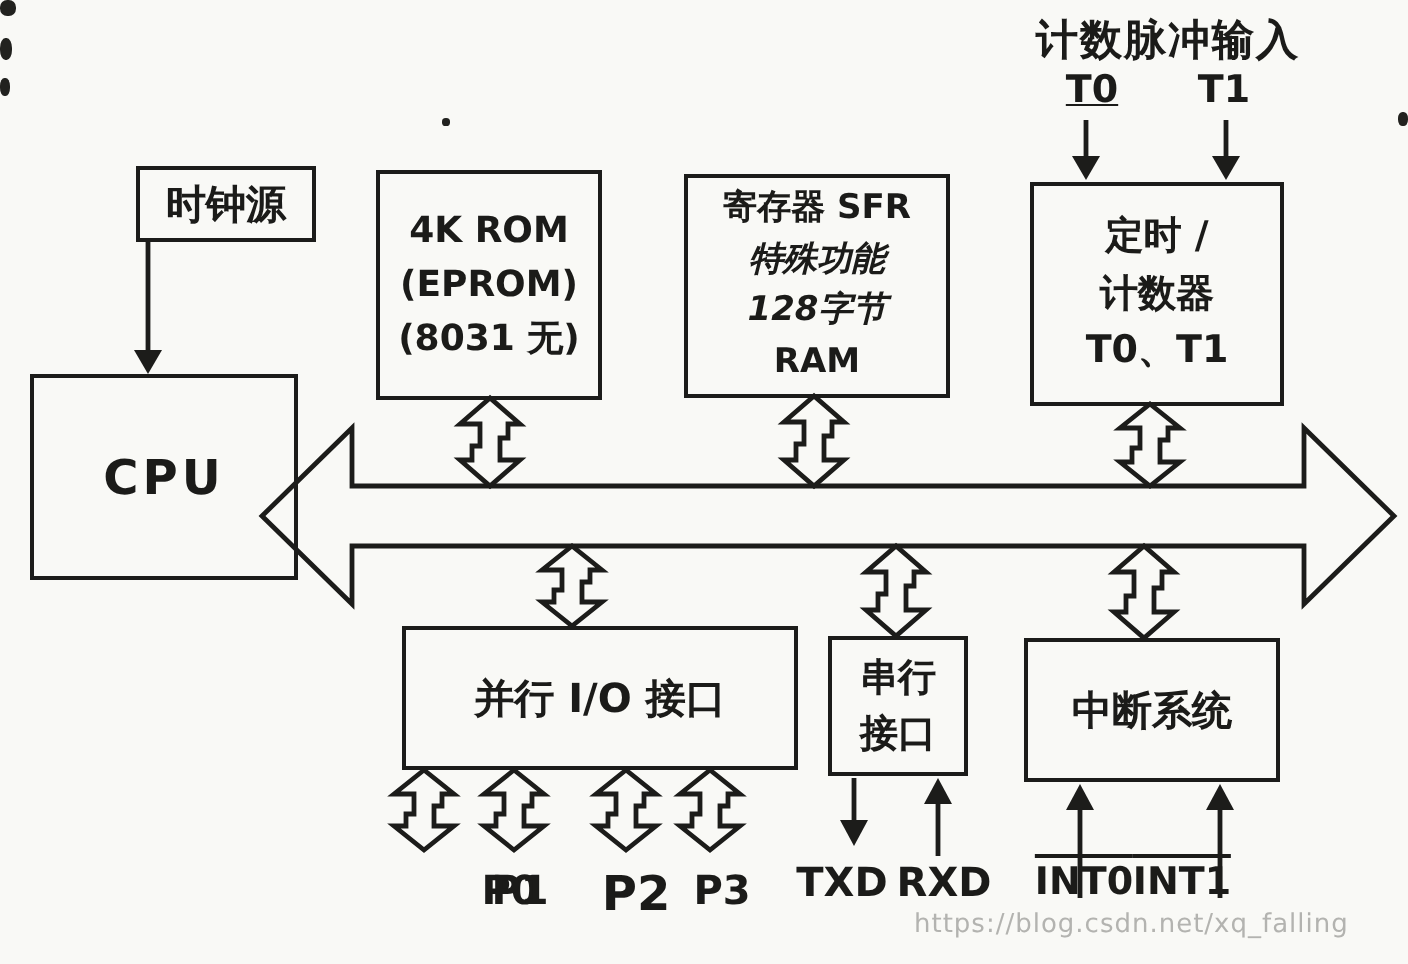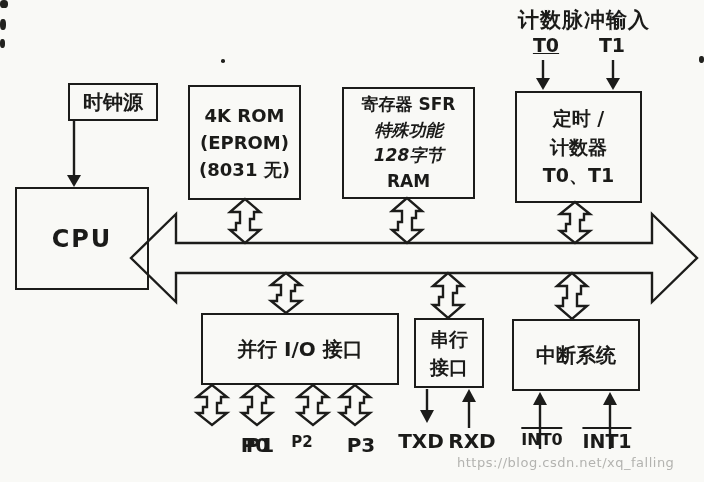--- a/index.html
+++ b/index.html
@@ -22,26 +22,26 @@
   .b-io{left:185px;top:313px;width:198px;height:72px;font-size:20px;margin-left:16px;}
   .b-serial{left:414px;top:318px;width:70px;height:70px;font-size:19px;}
   .b-int{left:512px;top:319px;width:128px;height:72px;font-size:20px;}
 
   .lbl{position:absolute;font-weight:700;white-space:nowrap;transform:translateX(-50%);}
   .l-pulse{left:584px;top:6px;font-size:21px;letter-spacing:1px;}
   .l-t0{left:546px;top:34px;font-size:19px;text-decoration:underline;}
   .l-t1{left:612px;top:34px;font-size:19px;}
   .l-p0{left:215px;top:433px;font-size:20px;margin-left:40px;}
   .l-p1{left:260px;top:433px;font-size:20px;}
-  .l-p2{left:302px;top:433px;font-size:15px;}
+  .l-p2{left:318px;top:433px;font-size:24px;}
   .l-p3{left:361px;top:433px;font-size:20px;}
   .l-txd{left:421px;top:429px;font-size:20px;}
   .l-rxd{left:472px;top:429px;font-size:20px;}
-  .l-int0{left:542px;top:427px;font-size:16px;border-top:2px solid #1b1b19;padding-top:1px;}
-  .l-int1{left:607px;top:427px;font-size:19px;border-top:2px solid #1b1b19;padding-top:1px;}
+  .l-int0{left:542px;top:427px;font-size:19px;border-top:2px solid #1b1b19;padding-top:1px;}
+  .l-int1{left:591px;top:427px;font-size:19px;border-top:2px solid #1b1b19;padding-top:1px;}
   .l-intin{left:567px;top:451px;font-size:20px;letter-spacing:2px;}
 
   .watermark{position:absolute;left:457px;top:455px;font-size:13px;font-weight:400;
              color:rgba(175,175,172,0.95);letter-spacing:0.5px;transform:none;}
 
   .speck{position:absolute;background:#22221f;border-radius:45%;}
   .sp1{left:0;top:0;width:8px;height:8px;}
   .sp2{left:0;top:19px;width:6px;height:11px;}
   .sp3{left:0;top:39px;width:5px;height:9px;}
   .sp4{left:221px;top:59px;width:4px;height:4px;}

